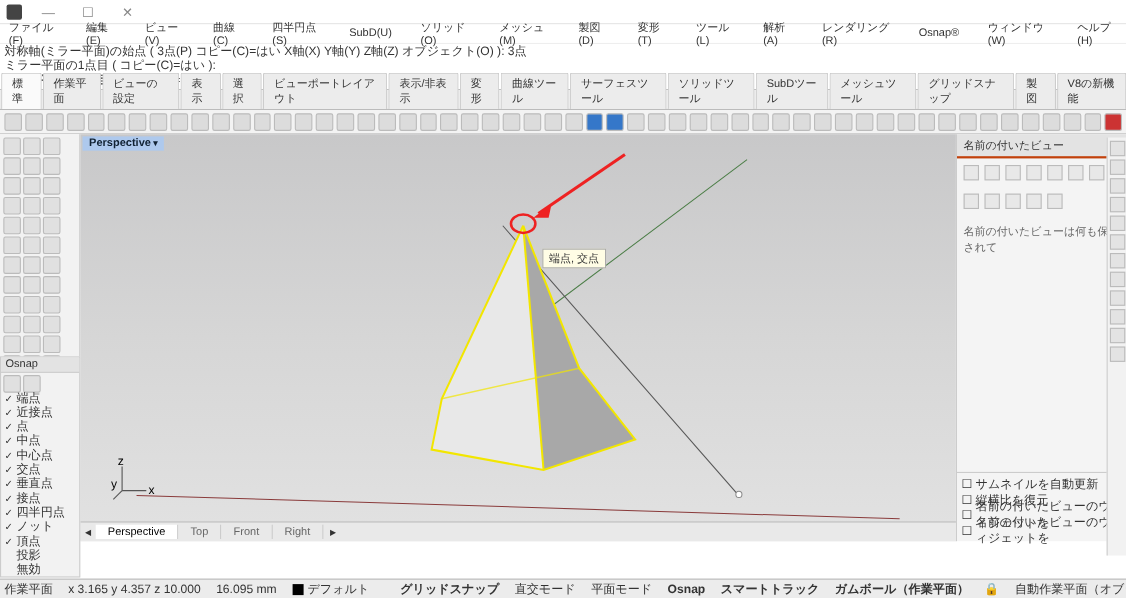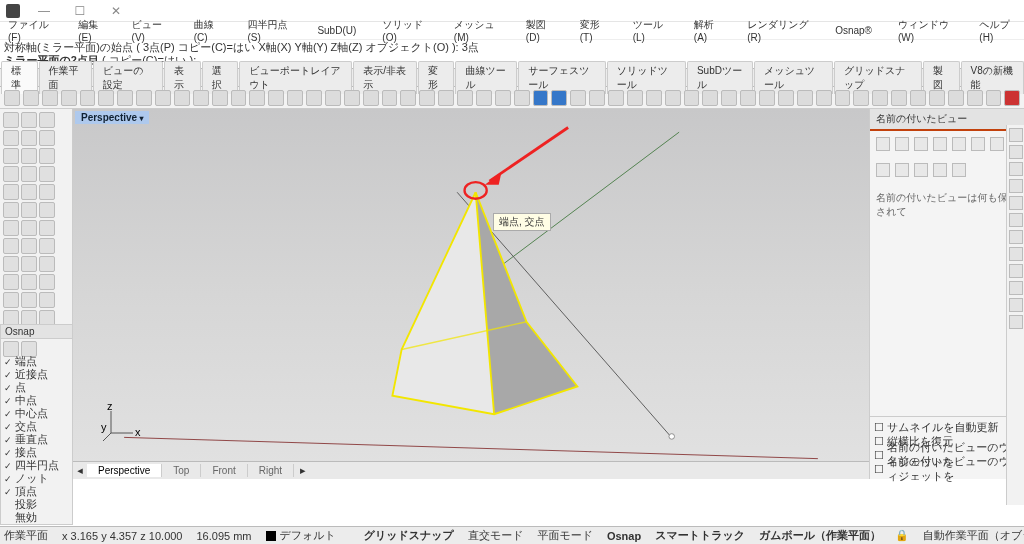--- a/index.html
+++ b/index.html
@@ -6,21 +6,21 @@
 body{width:1024px;height:544px;background:#fff;overflow:hidden;position:relative}
 .titlebar{height:22px;background:#fff;display:flex;align-items:center;padding:0 6px;border-bottom:1px solid #e5e5e5}
 .titlebar .logo{width:14px;height:14px;background:#444;border-radius:2px;margin-right:6px}
 .titlebar .title{flex:1;font-size:11px}
 .titlebar .winbtn{width:36px;text-align:center;color:#888;font-size:12px}
 .menubar{height:18px;display:flex;align-items:center;padding:0 4px;gap:18px;border-bottom:1px solid #eee}
 .menubar span{padding:0 4px;cursor:default;font-size:10px}
 .cmdarea{background:#fff;border-bottom:1px solid #bbb;padding:1px 4px;font-size:10px;line-height:13px}
 .cmdarea .row{white-space:nowrap}
 .cmdarea input{border:none;outline:none;width:200px;font-size:10px}
-.tabbar{height:18px;background:#ececec;display:flex;align-items:center;border-bottom:1px solid #bbb}
+.tabbar{height:18px;background:#ececec;display:flex;align-items:flex-end;border-bottom:1px solid #bbb}
 .tabbar .tab{padding:2px 9px;background:#ececec;border:1px solid #ccc;border-bottom:none;font-size:10px;border-radius:2px 2px 0 0;margin-left:1px;cursor:default}
 .tabbar .tab.active{background:#fafafa}
 .toolbar-row{height:22px;border-bottom:1px solid #ccc;background:#f3f3f3;display:flex;align-items:center;padding:0 4px;gap:3px}
 .tbtn{width:16px;height:16px;background:#dcdcdc;border:1px solid #bbb;border-radius:2px}
 .tbtn.red{background:#c33}
 .tbtn.blue{background:#3577c9}
 .middle{display:flex;height:370px}
 .left-tools{width:73px;background:#f2f2f2;border-right:1px solid #ccc;padding:3px;display:flex;flex-wrap:wrap;gap:2px;align-content:flex-start}
 .ltbtn{width:16px;height:16px;background:#e0e0e0;border:1px solid #bbb;border-radius:2px}
 .osnap-panel{position:absolute;left:0;top:324px;width:73px;background:#f2f2f2;border:1px solid #ccc;font-size:10px;z-index:5}
@@ -76,20 +76,21 @@
     <span>ツール(L)</span>
     <span>解析(A)</span>
     <span>レンダリング(R)</span>
     <span>Osnap®</span>
     <span>ウィンドウ(W)</span>
     <span>ヘルプ(H)</span>
   </div>
 
 <div class="cmdarea">
   <div class="row">対称軸(ミラー平面)の始点 ( 3点(P)  コピー(C)=はい  X軸(X)  Y軸(Y)  Z軸(Z)  オブジェクト(O) ): 3点</div>
+  <div class="row">ミラー平面の1点目 ( コピー(C)=はい ):</div>
   <div class="row">
     <b>ミラー平面の2点目</b>
     <span>( コピー(C)=はい ):</span>
     <input style="">
   </div>
 </div>
 
 <div class="tabbar" id="wstabs">
     <div class="tab active">標準</div>
     <div class="tab">作業平面</div>

